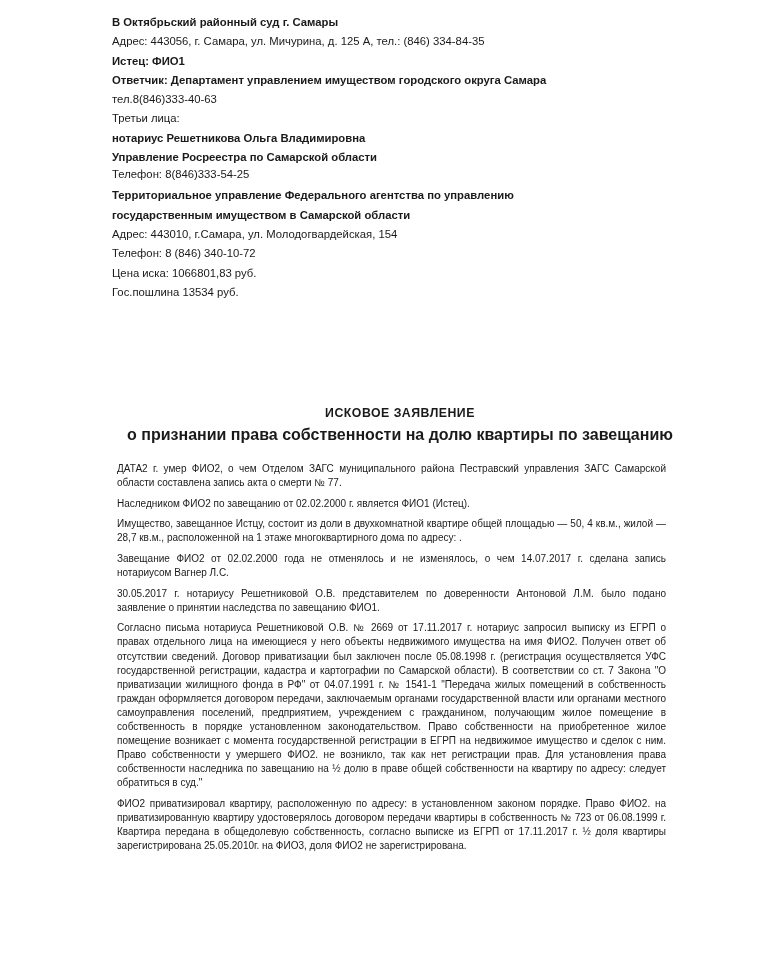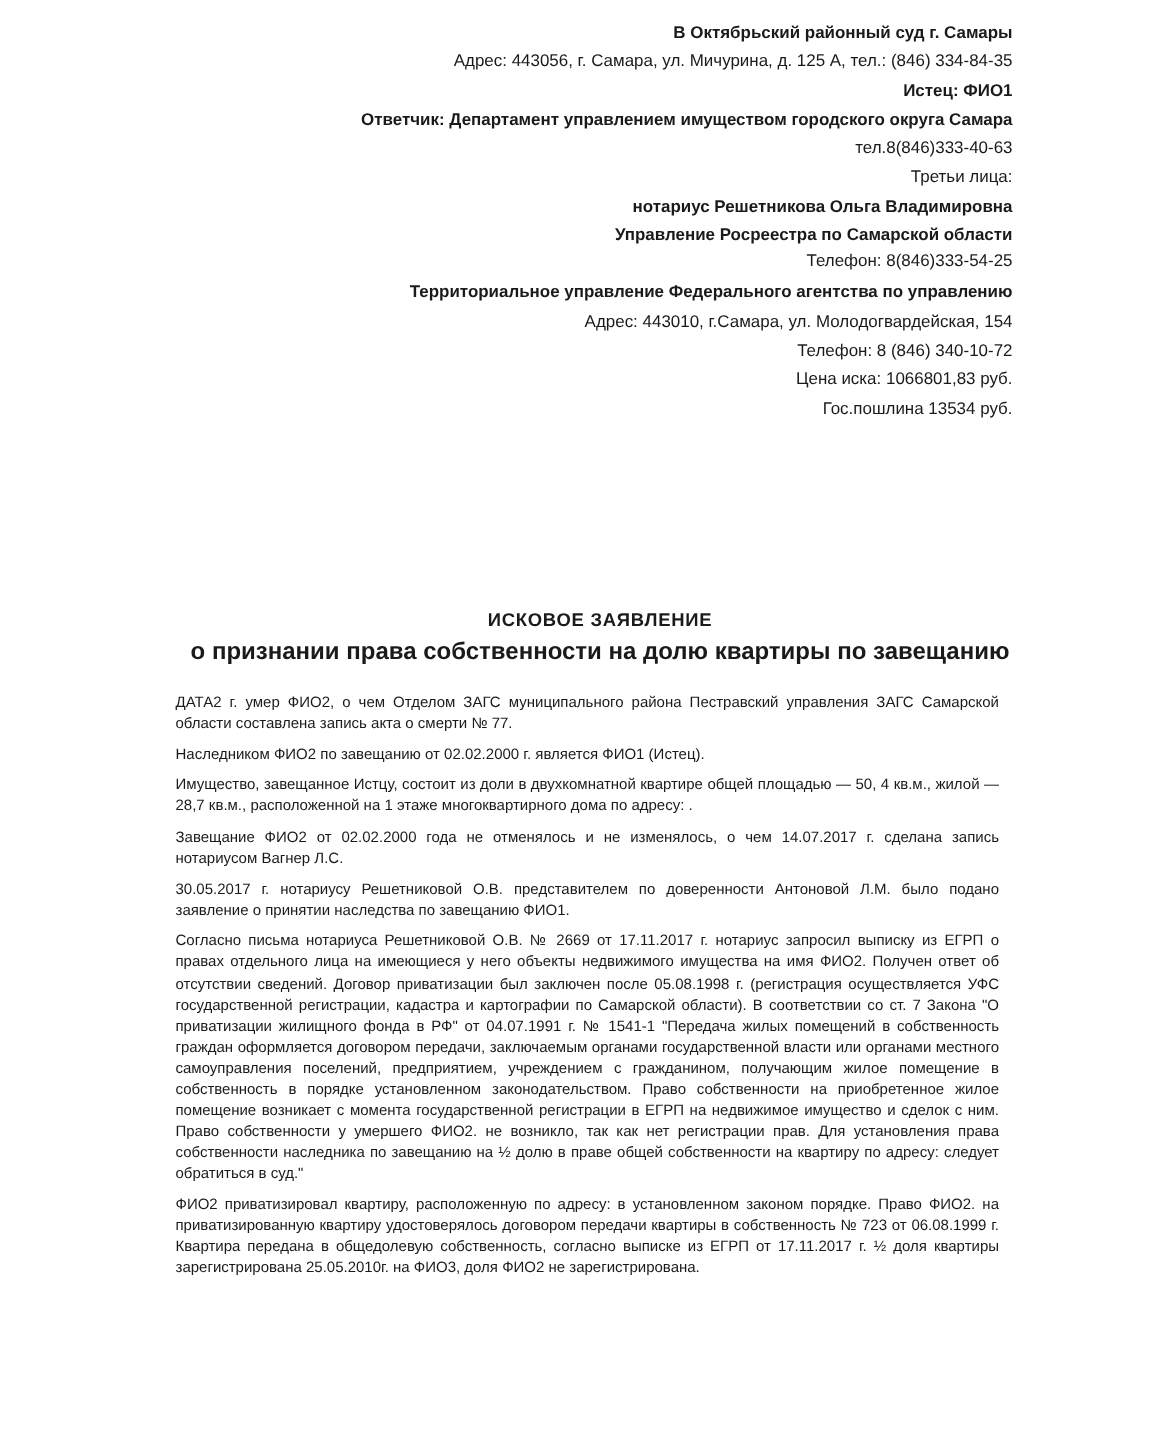--- a/index.html
+++ b/index.html
@@ -19,24 +19,23 @@
     height: 955px;
     margin: 0 auto;
     background: #ffffff;
     overflow: hidden;
     box-sizing: border-box;
   }
 
   
   .header {
     position: absolute;
-    left: 101px;
+    left: 112px;
     top: 13px;
     width: 574px;
-    text-align: right;
   }
   .hline {
     font-size: 11.3px;
     line-height: 19.3px;
     color: #1a1a1a;
     white-space: nowrap;
     overflow: visible;
   }
   .hline.bold {
     font-weight: bold;
@@ -97,20 +96,21 @@
     <div class="hline bold">В Октябрьский районный суд г. Самары</div>
     <div class="hline">Адрес: 443056, г. Самара, ул. Мичурина, д. 125 А, тел.: (846) 334-84-35</div>
     <div class="hline bold">Истец: ФИО1</div>
     <div class="hline bold">Ответчик: Департамент управлением имуществом городского округа Самара</div>
     <div class="hline">тел.8(846)333-40-63</div>
     <div class="hline">Третьи лица:</div>
     <div class="hline bold">нотариус Решетникова Ольга Владимировна</div>
     <div class="hline bold">Управление Росреестра по Самарской области</div>
     <div class="hline tight">Телефон: 8(846)333-54-25</div>
     <div class="hline bold gap-top">Территориальное управление Федерального агентства по управлению</div>
+    <div class="hline bold">государственным имуществом в Самарской области</div>
     <div class="hline">Адрес: 443010, г.Самара, ул. Молодогвардейская, 154</div>
     <div class="hline">Телефон: 8 (846) 340-10-72</div>
     <div class="hline">Цена иска: 1066801,83 руб.</div>
     <div class="hline">Гос.пошлина 13534 руб.</div>
   </div>
 
   <div class="title-block">
     <div class="doc-title">ИСКОВОЕ ЗАЯВЛЕНИЕ</div>
     <div class="doc-subtitle">о признании права собственности на долю квартиры по завещанию</div>
   </div>

